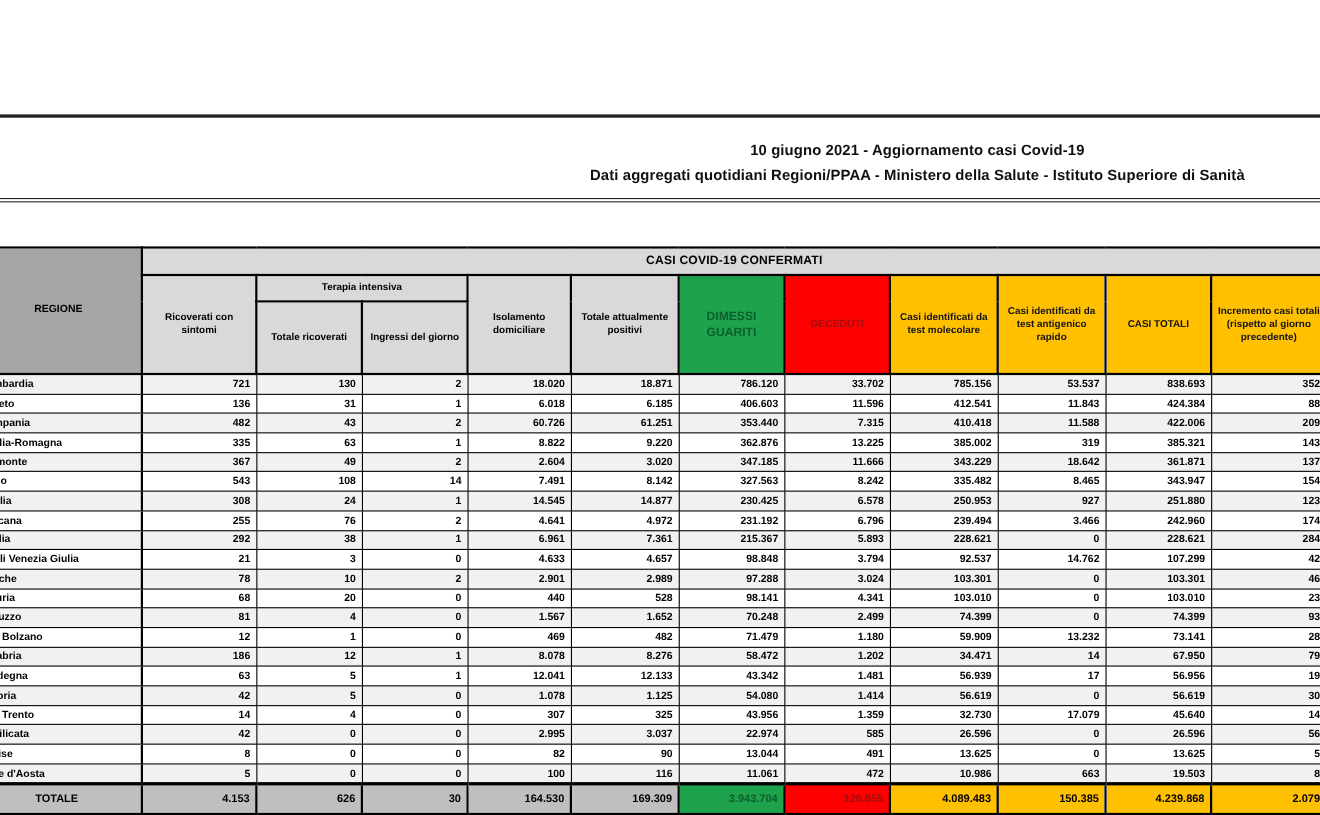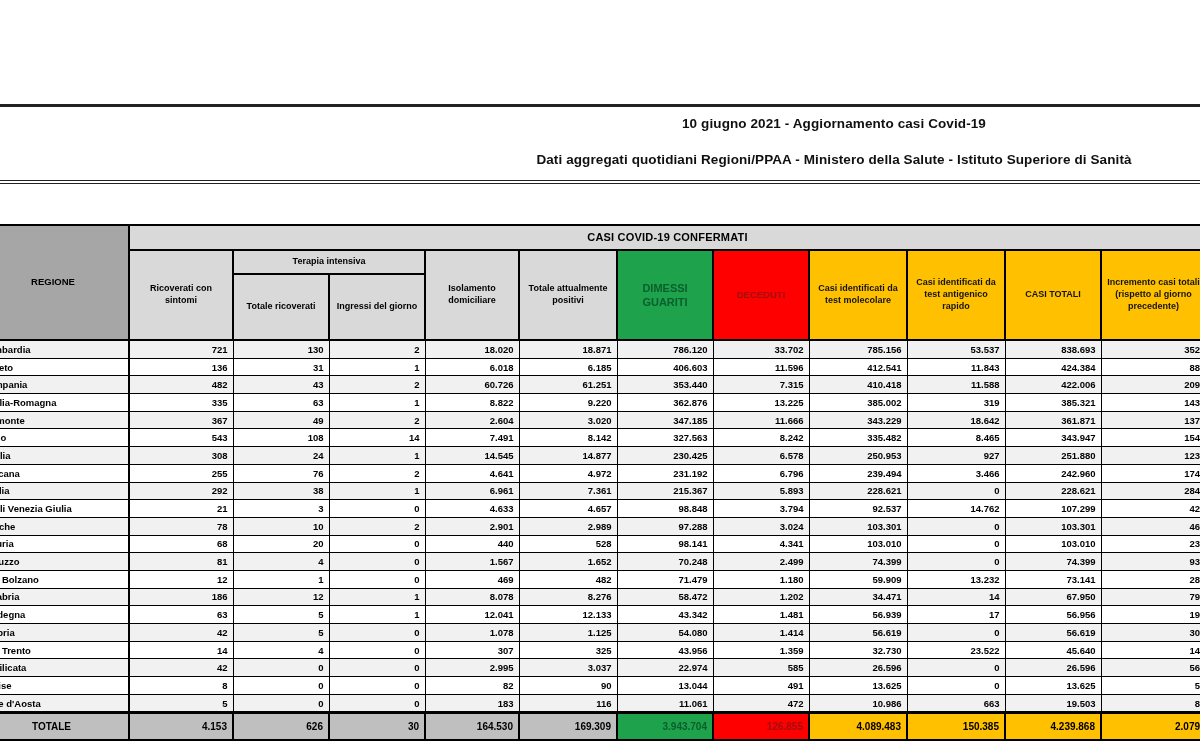--- a/index.html
+++ b/index.html
@@ -10,21 +10,21 @@
   
   .top-band{
     position:absolute;left:0;top:104px;width:1200px;height:80px;
     border-top:3px solid #222;border-bottom:4px double #222;box-sizing:border-box;
     background:#fff;
   }
   .title1,.title2{
     position:absolute;left:470px;width:728px;text-align:center;
     font-weight:bold;font-size:13.5px;color:#101010;letter-spacing:.1px;
   }
-  .title1{top:9px;}
+  .title1{top:22px;}
   .title2{top:45px;}
   
   table.covid{
     position:absolute;left:-24px;top:224px;width:1229px;
     border-collapse:collapse;table-layout:fixed;background:#fff;
     border:2px solid #000;
   }
   th{
     border:2px solid #000;background:#d9d9d9;font-size:9px;font-weight:bold;
     text-align:center;vertical-align:middle;padding:1px 3px;line-height:1.3;
@@ -342,21 +342,21 @@
         <tr>
           <td class="region">P.A. Trento</td>
           <td>14</td>
           <td>4</td>
           <td>0</td>
           <td>307</td>
           <td>325</td>
           <td>43.956</td>
           <td>1.359</td>
           <td>32.730</td>
-          <td>23.522</td>
+          <td>17.079</td>
           <td>45.640</td>
           <td>14</td>
         </tr>
         <tr class="band">
           <td class="region">Basilicata</td>
           <td>42</td>
           <td>0</td>
           <td>0</td>
           <td>2.995</td>
           <td>3.037</td>
@@ -379,21 +379,21 @@
           <td>13.625</td>
           <td>0</td>
           <td>13.625</td>
           <td>5</td>
         </tr>
         <tr class="band">
           <td class="region">Valle d'Aosta</td>
           <td>5</td>
           <td>0</td>
           <td>0</td>
-          <td>183</td>
+          <td>100</td>
           <td>116</td>
           <td>11.061</td>
           <td>472</td>
           <td>10.986</td>
           <td>663</td>
           <td>19.503</td>
           <td>8</td>
         </tr>
         <tr class="totale">
           <td class="lbl">TOTALE</td>

